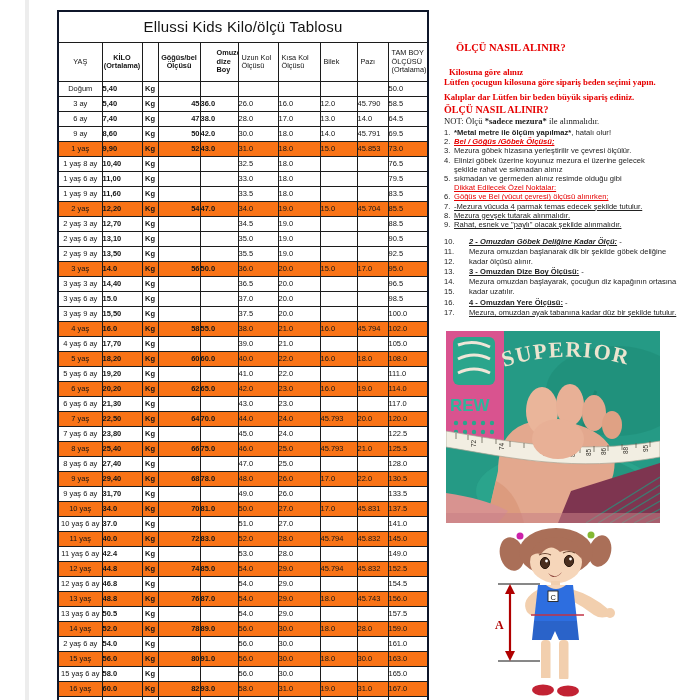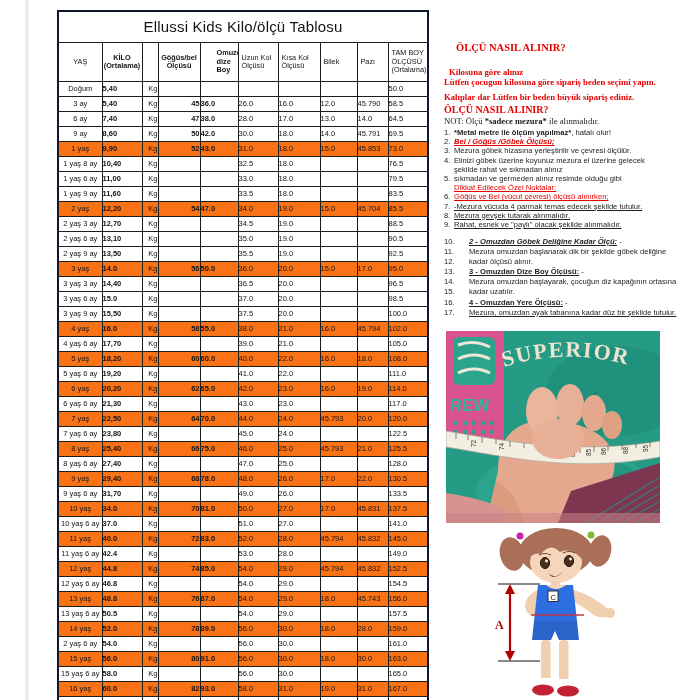--- a/index.html
+++ b/index.html
@@ -25,21 +25,21 @@
   tr.header-row th.h0{text-align:center;}
   tr.header-row th.h1{text-align:center;font-weight:bold;}
   tr.header-row th.h3{text-align:center;font-weight:bold;}
   tr.header-row th.h4{text-align:left;font-weight:bold;padding-left:16px;}
   tr.header-row th.h5,tr.header-row th.h6,tr.header-row th.h7,
   tr.header-row th.h8,tr.header-row th.h9{text-align:left;padding-left:3px;}
   tbody.rows tr{height:15px;}
   tbody.rows tr.hl{background:#f97316;}
   td.c0{text-align:center;}
   td.c1{text-align:left;font-weight:bold;padding-right:2px;}
-  td.c2{text-align:right;font-weight:normal;padding-left:1px;}
+  td.c2{text-align:center;font-weight:bold;padding-left:1px;}
   td.c3{text-align:right;font-weight:bold;padding-right:3px;}
   td.c4{text-align:left;font-weight:bold;padding-left:2px;}
   td.c5,td.c6,td.c7,td.c8,td.c9{text-align:left;padding-left:3px;}
 
   
   .red-head-1{position:absolute;left:456px;top:42px;color:#e60000;font-weight:bold;
     font-family:"Liberation Serif",serif;font-size:10.5px;}
   .intro{position:absolute;left:444px;top:68px;width:252px;color:#e60000;font-weight:bold;
     font-family:"Liberation Serif",serif;font-size:8.7px;line-height:9.6px;}
   .intro .l0{margin-left:5px;}

